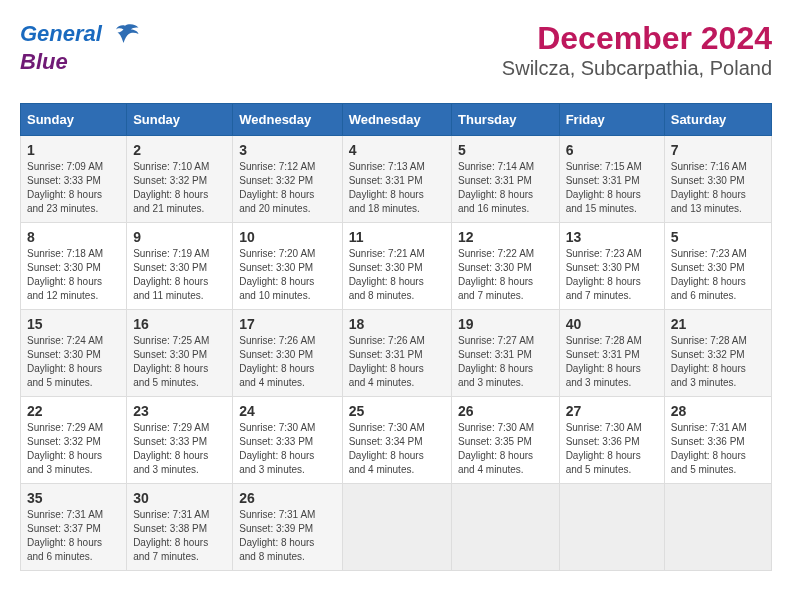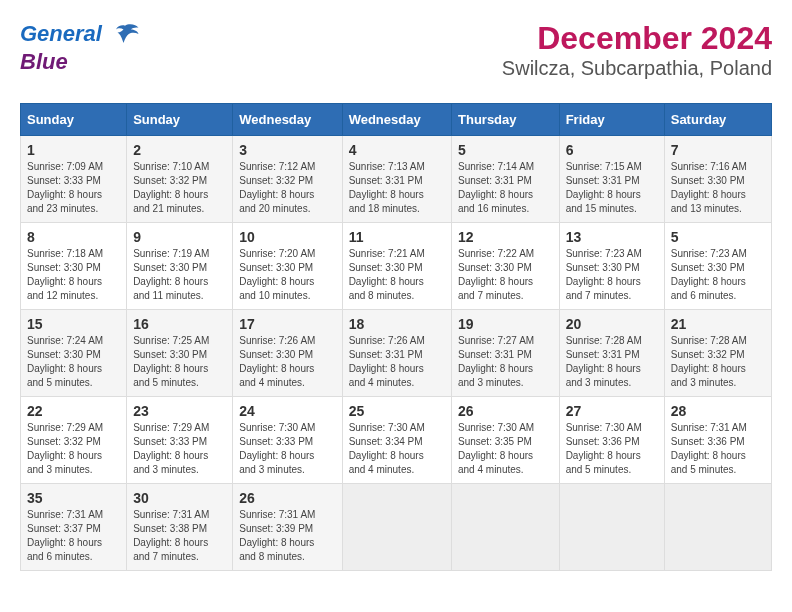--- a/index.html
+++ b/index.html
@@ -167,21 +167,21 @@
         <td><span class="day-number">15</span>
 <span class="cell-text">Sunrise: 7:24 AM<br>Sunset: 3:30 PM<br>Daylight: 8 hours<br>and 5 minutes.</span></td>
         <td><span class="day-number">16</span>
 <span class="cell-text">Sunrise: 7:25 AM<br>Sunset: 3:30 PM<br>Daylight: 8 hours<br>and 5 minutes.</span></td>
         <td><span class="day-number">17</span>
 <span class="cell-text">Sunrise: 7:26 AM<br>Sunset: 3:30 PM<br>Daylight: 8 hours<br>and 4 minutes.</span></td>
         <td><span class="day-number">18</span>
 <span class="cell-text">Sunrise: 7:26 AM<br>Sunset: 3:31 PM<br>Daylight: 8 hours<br>and 4 minutes.</span></td>
         <td><span class="day-number">19</span>
 <span class="cell-text">Sunrise: 7:27 AM<br>Sunset: 3:31 PM<br>Daylight: 8 hours<br>and 3 minutes.</span></td>
-        <td><span class="day-number">20</span>
+        <td><span class="day-number">40</span>
 <span class="cell-text">Sunrise: 7:28 AM<br>Sunset: 3:31 PM<br>Daylight: 8 hours<br>and 3 minutes.</span></td>
         <td><span class="day-number">21</span>
 <span class="cell-text">Sunrise: 7:28 AM<br>Sunset: 3:32 PM<br>Daylight: 8 hours<br>and 3 minutes.</span></td>
       </tr>
       <tr>
         <td><span class="day-number">22</span>
 <span class="cell-text">Sunrise: 7:29 AM<br>Sunset: 3:32 PM<br>Daylight: 8 hours<br>and 3 minutes.</span></td>
         <td><span class="day-number">23</span>
 <span class="cell-text">Sunrise: 7:29 AM<br>Sunset: 3:33 PM<br>Daylight: 8 hours<br>and 3 minutes.</span></td>
         <td><span class="day-number">24</span>

